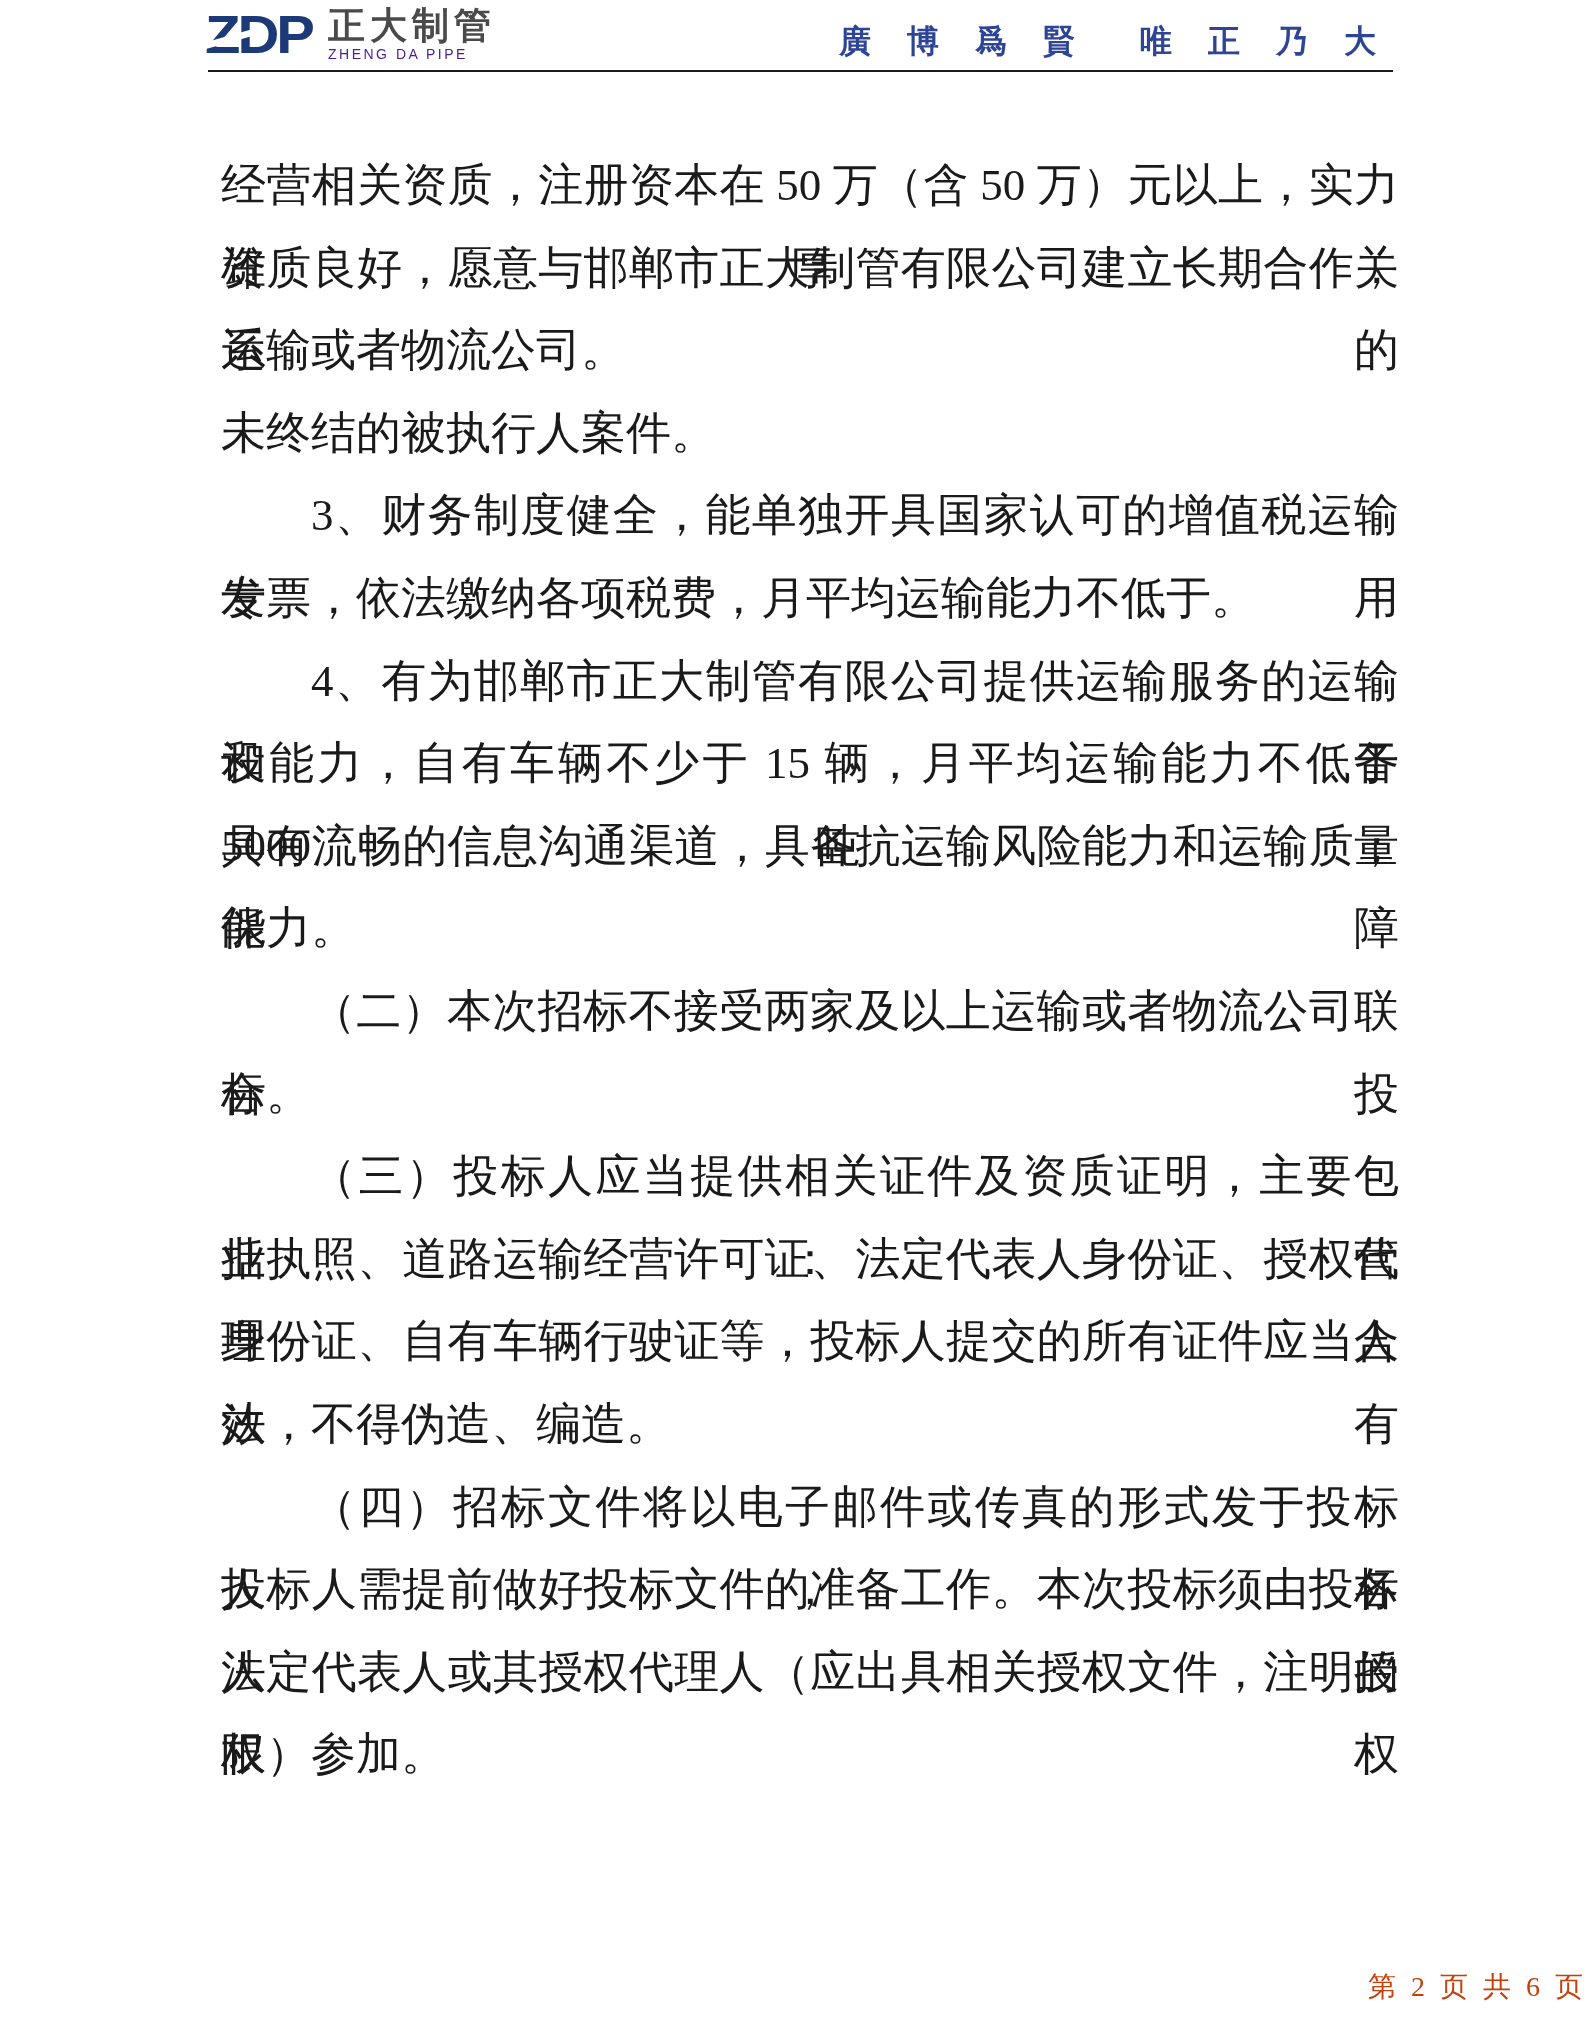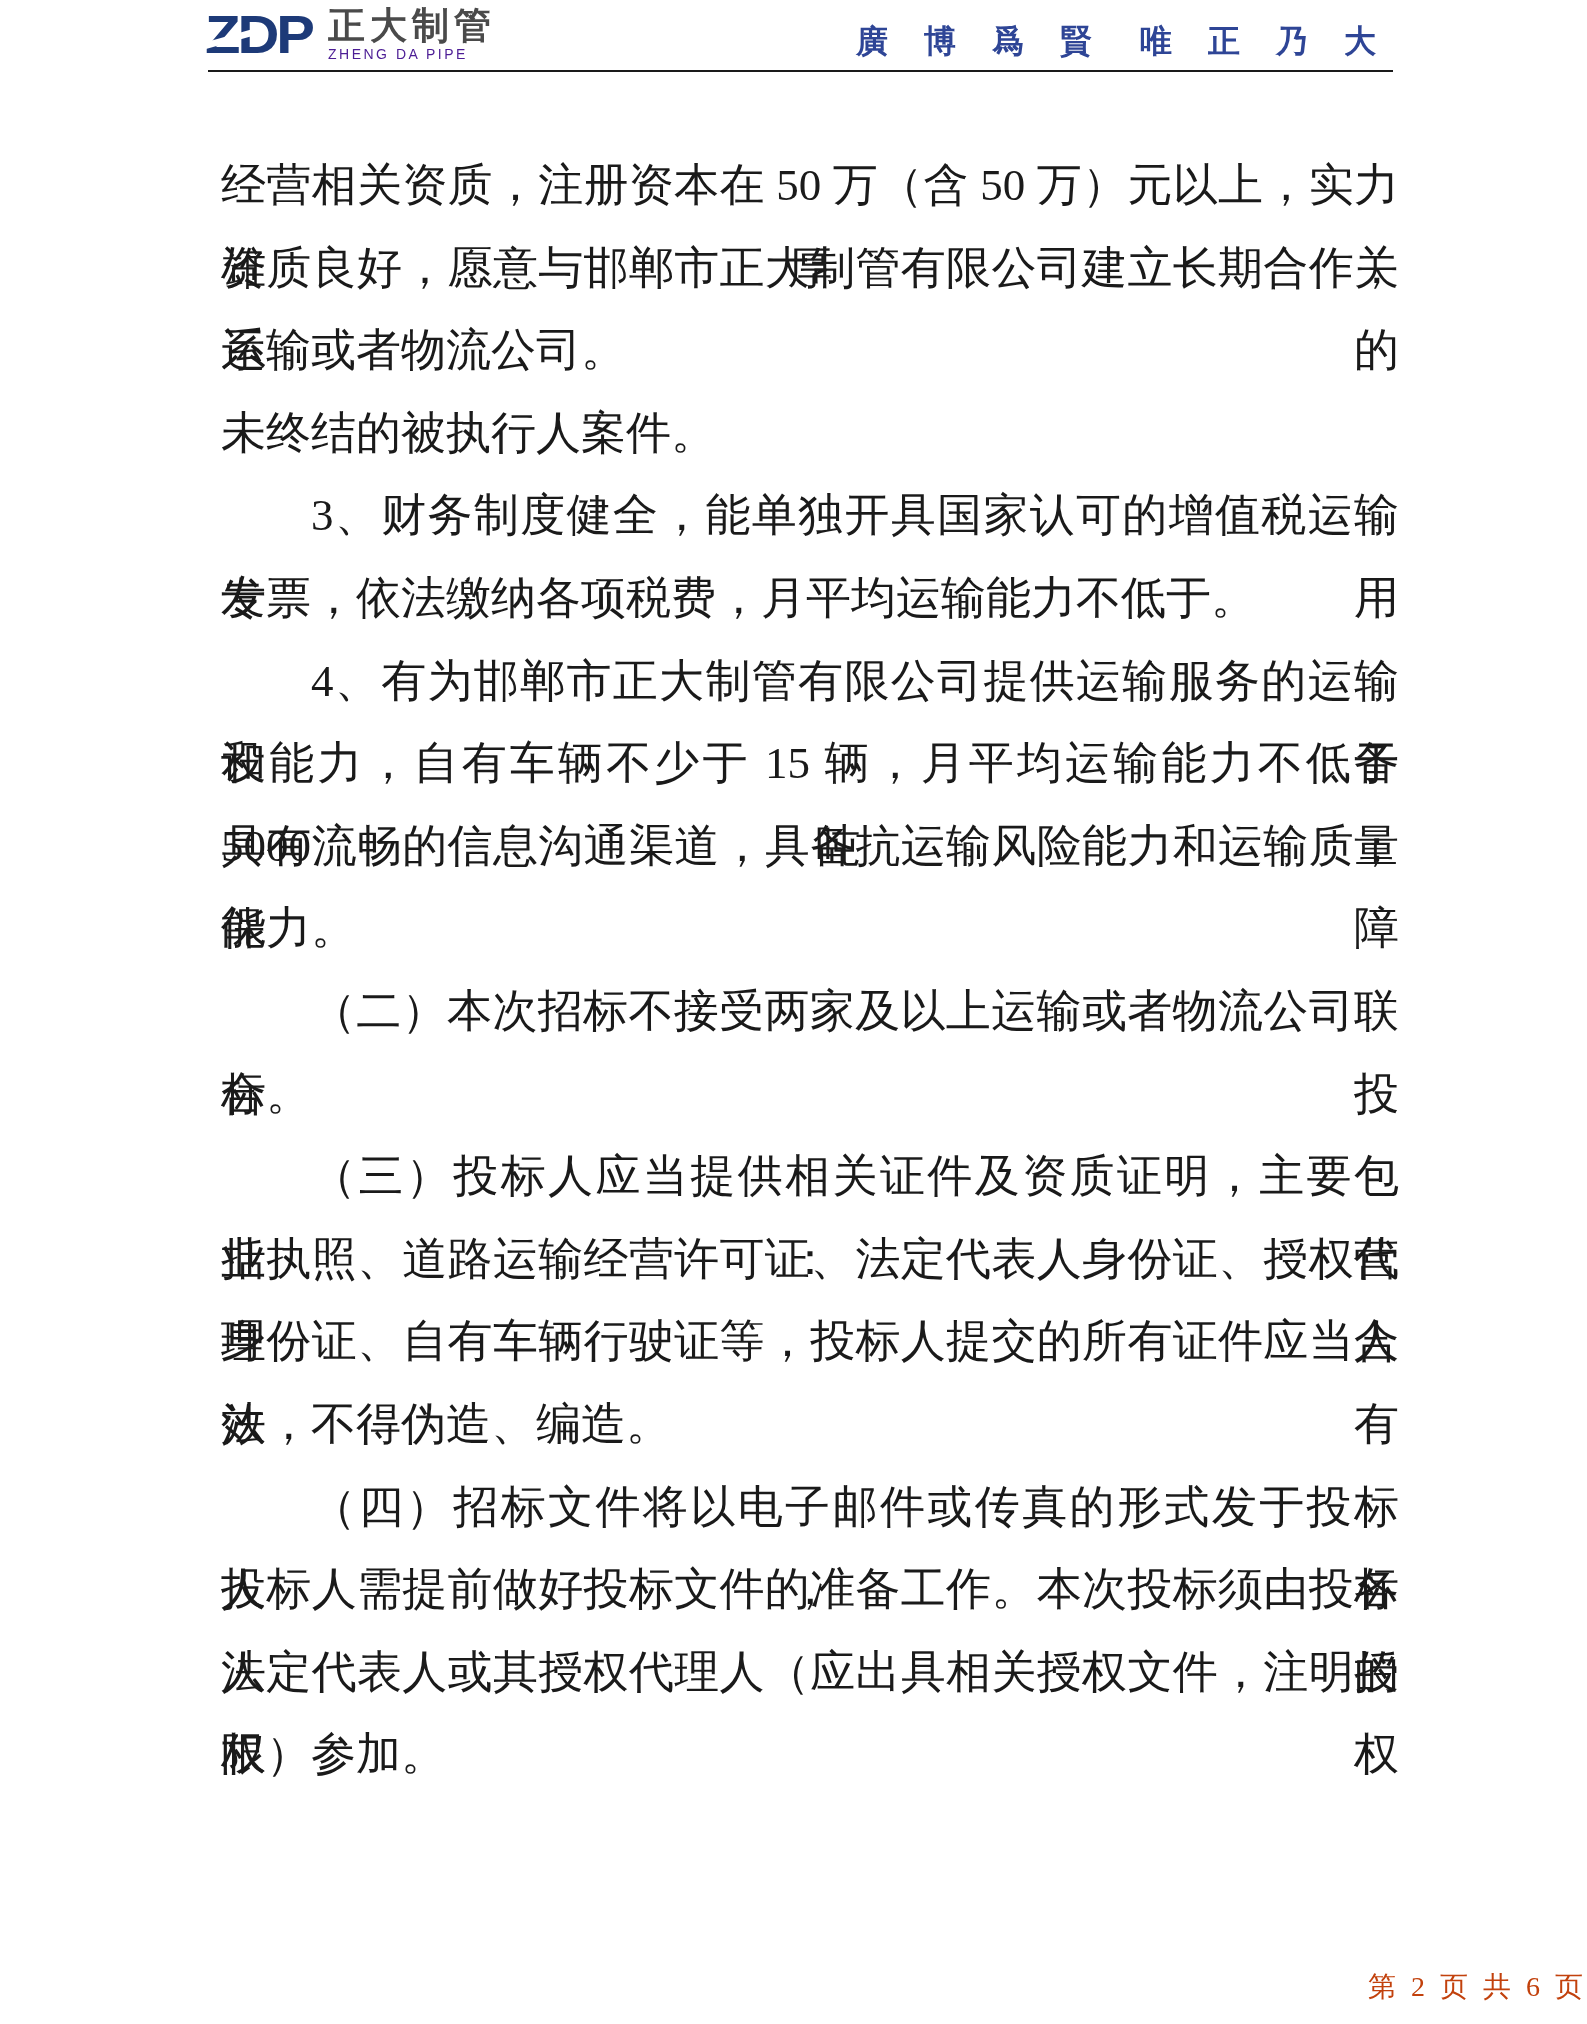--- a/index.html
+++ b/index.html
@@ -53,21 +53,21 @@
   .motto {
     position: absolute;
     right: 197px; top: 20px;
     font-family: "Liberation Serif", "DejaVu Serif", serif;
     font-weight: 600;
     font-size: 32px;
     color: var(--motto-color, #2e4596);
     letter-spacing: 14px;
     white-space: nowrap;
   }
-  .motto-part2 { margin-left: 34px; }
+  .motto-part2 { margin-left: 51px; }
   .header-rule {
     position: absolute;
     left: 208px; top: 70px;
     width: 1185px; height: 2px;
     background: #1a1a1a;
   }
 
   
   .bodytext {
     position: absolute;

